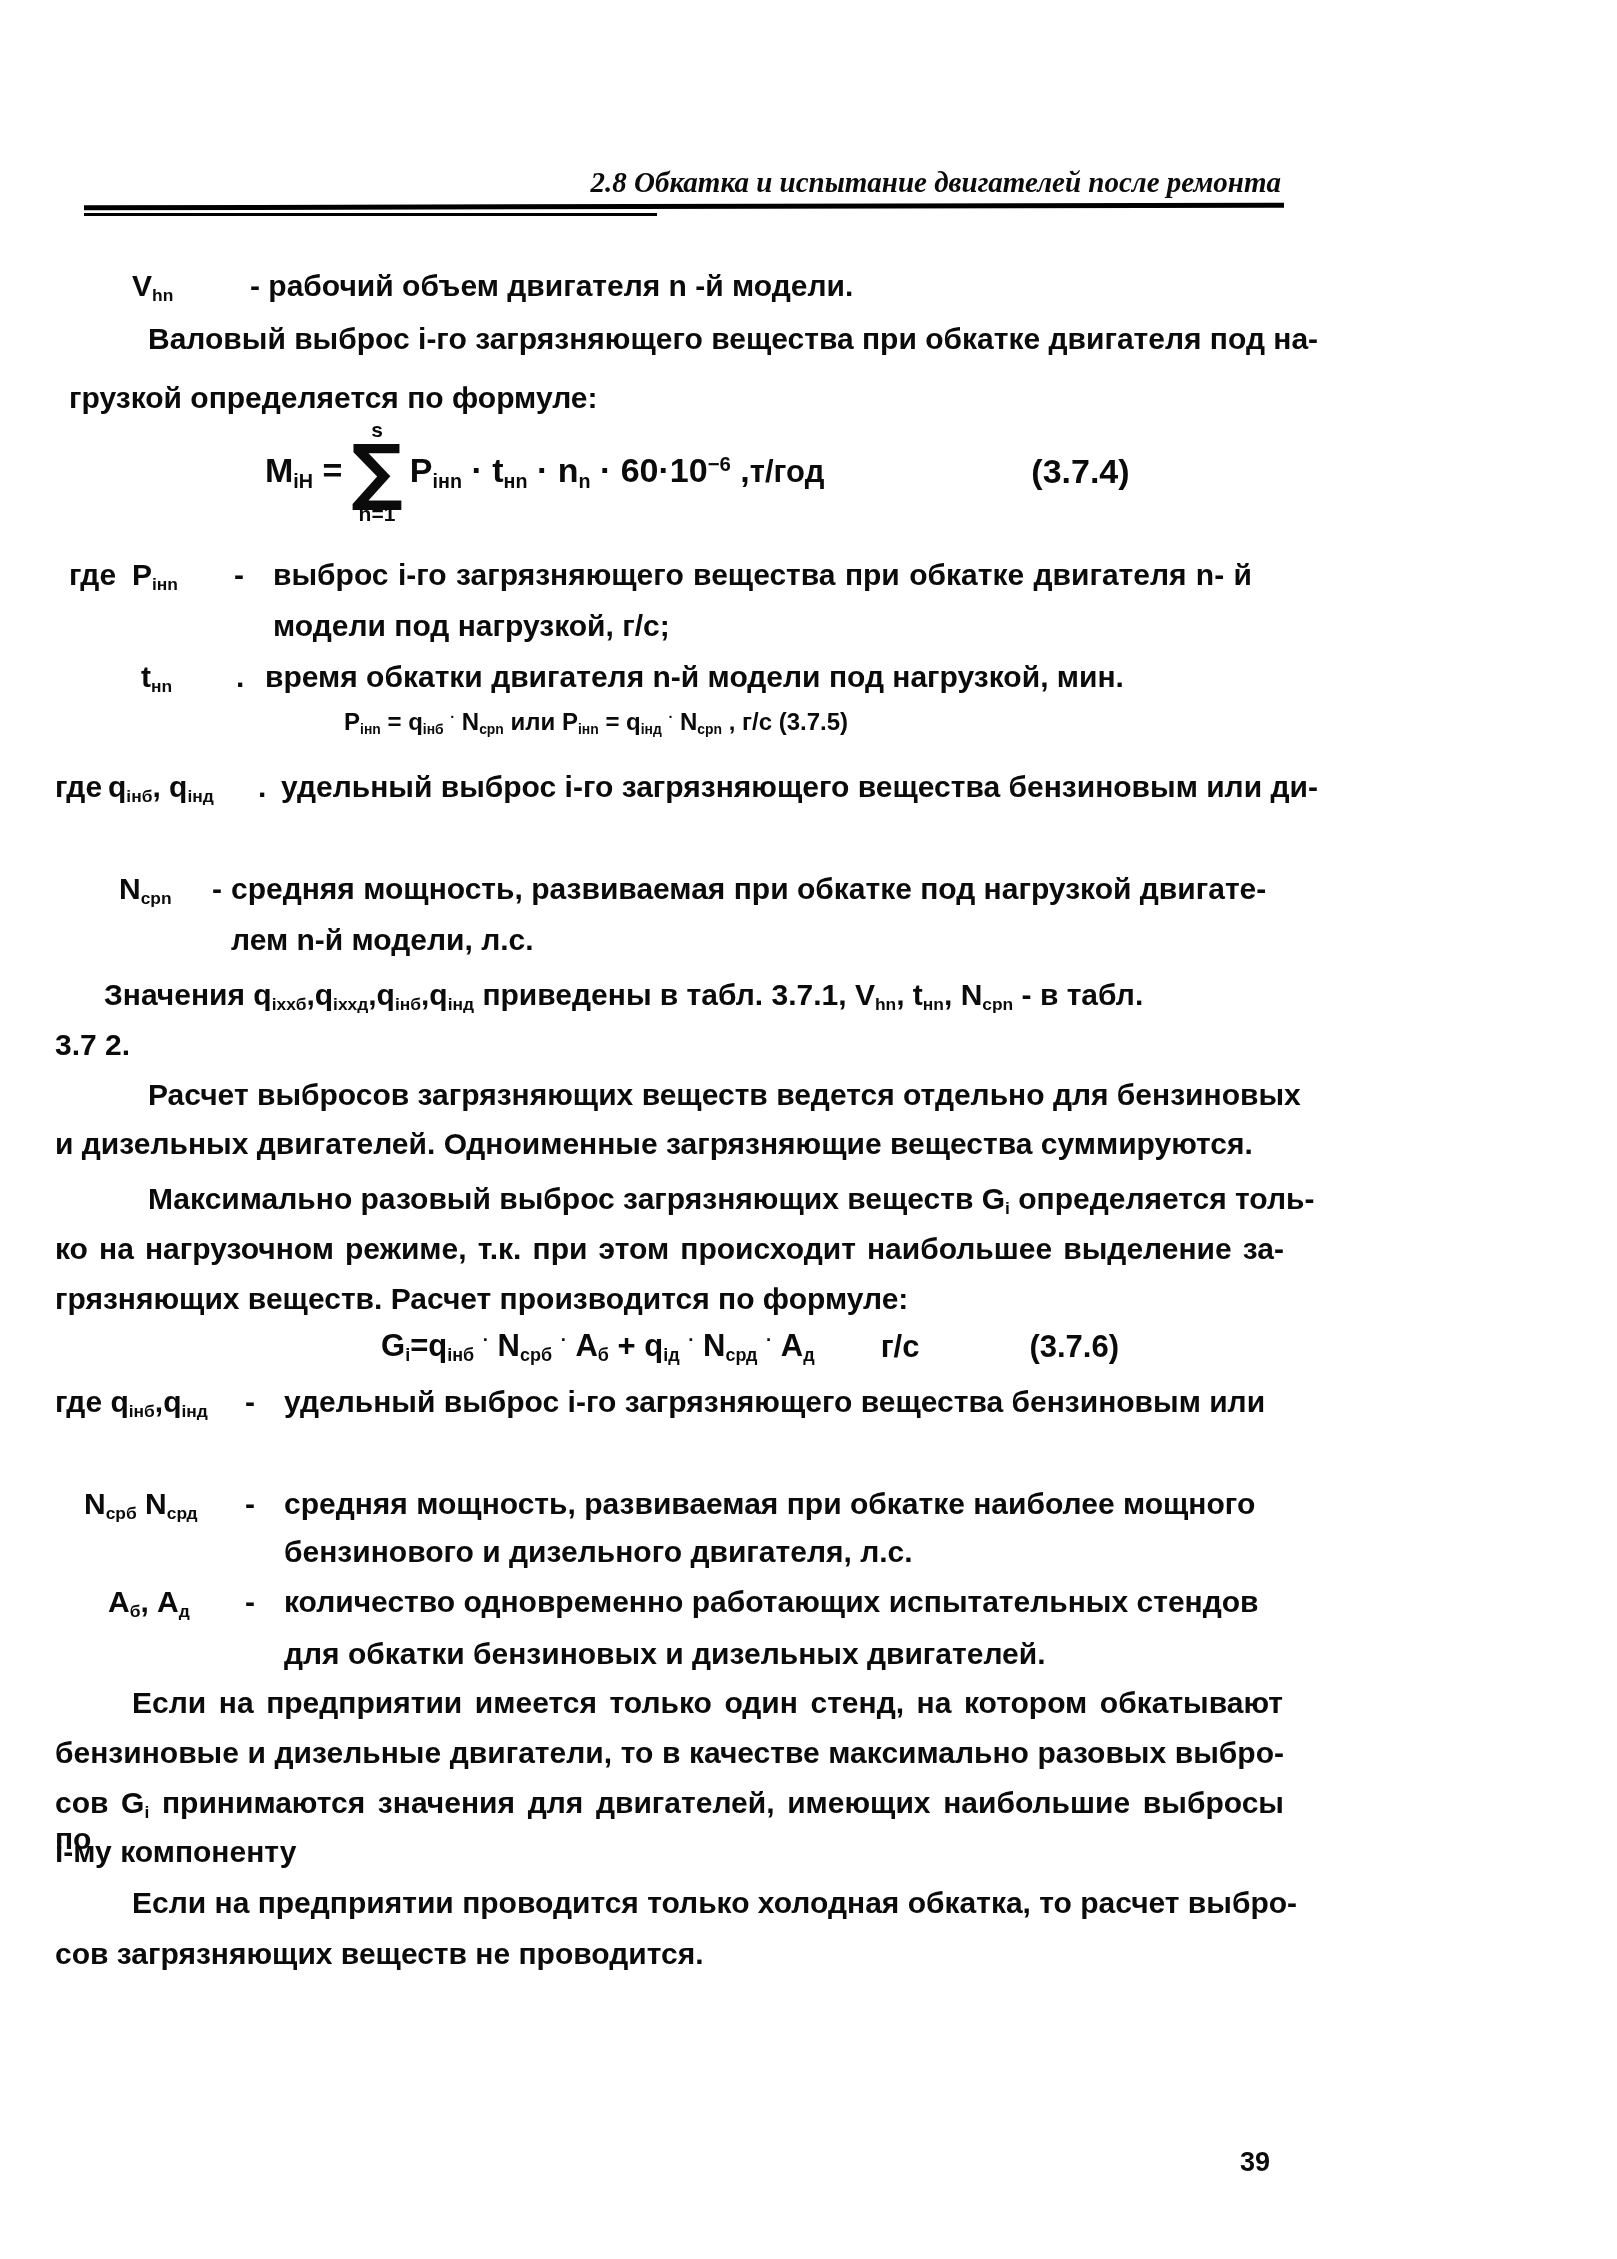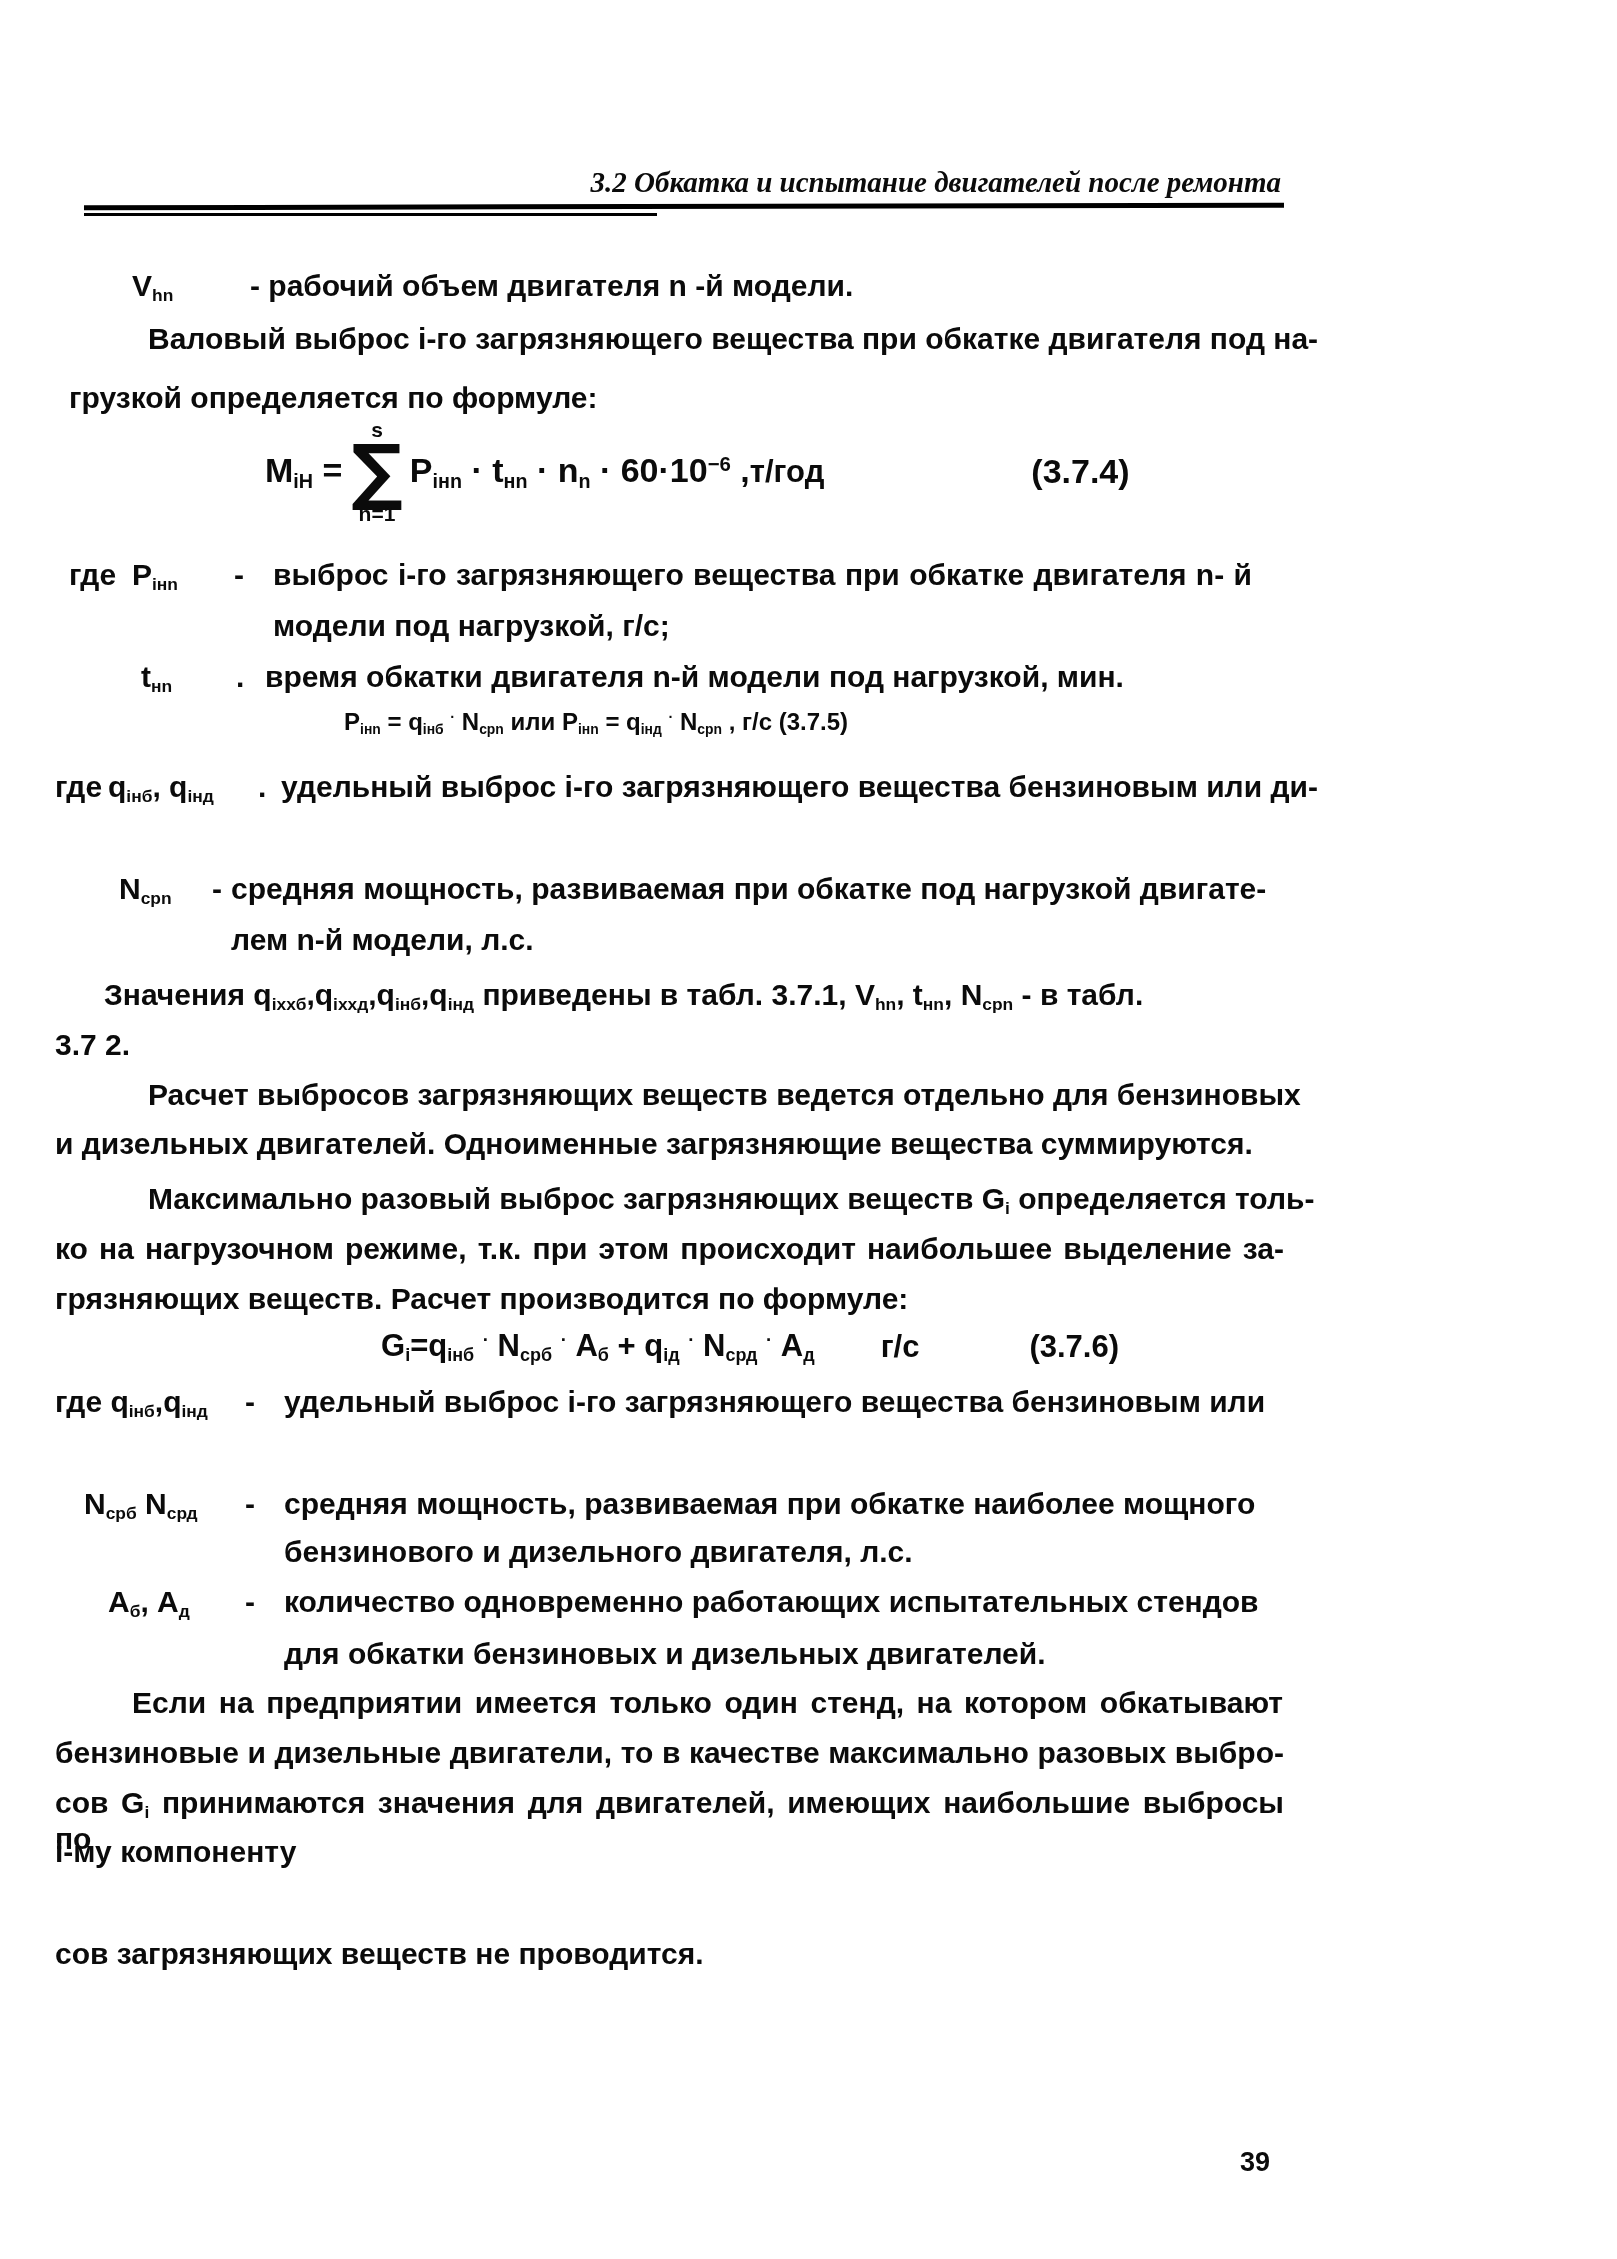--- a/index.html
+++ b/index.html
@@ -31,21 +31,21 @@
   .sum-top{font-size:21px;line-height:1;}
   .sum-sigma{font-family:"DejaVu Sans", sans-serif;font-size:72px;line-height:0.88;font-weight:700;}
   .sum-bot{font-size:21px;line-height:1;}
   .pgnum{font-size:27px;}
 </style>
 </head>
 <body>
 
 <div class="page">
 
-  <div class="abs hdr" style="left:0;top:166px;width:1281px;">3.2 Обкатка и испытание двигателей после ремонта</div>
+  <div class="abs hdr" style="left:0;top:166px;width:1281px;">2.8 Обкатка и испытание двигателей после ремонта</div>
   <div class="rule" style="left:84px;top:204px;width:1200px;height:5.3px;transform:rotate(-0.12deg);"></div>
   <div class="rule" style="left:84px;top:213px;width:573px;height:2.6px;"></div>
 
   <div class="abs" style="left:132px;top:269px;"><span>V</span><span class="sub">hn</span></div>
   <div class="abs" style="left:250px;top:269px;">- рабочий объем двигателя n -й модели.</div>
 
   <div class="abs" style="left:148px;top:322px;">Валовый выброс i-го загрязняющего вещества при обкатке двигателя под на-</div>
   <div class="abs" style="left:69px;top:381px;">грузкой определяется по формуле:</div>
 
   <div class="frow f374" style="left:265px;top:401px;">
@@ -112,18 +112,19 @@
   <div class="abs" style="left:108px;top:1585px;"><span>А</span><span class="sub">б</span><span>, А</span><span class="sub">д</span></div>
   <div class="abs" style="left:245px;top:1585px;">-</div>
   <div class="abs" style="left:284px;top:1585px;">количество одновременно работающих испытательных стендов</div>
   <div class="abs" style="left:284px;top:1637px;">для обкатки бензиновых и дизельных двигателей.</div>
 
   <div class="abs just" style="left:132px;top:1686px;width:1151px;">Если на предприятии имеется только один стенд, на котором обкатывают</div>
   <div class="abs just" style="left:55px;top:1736px;width:1229px;">бензиновые и дизельные двигатели, то в качестве максимально разовых выбро-</div>
   <div class="abs just" style="left:55px;top:1786px;width:1229px;"><span>сов G</span><span class="sub">i</span><span> принимаются значения для двигателей, имеющих наибольшие выбросы по</span></div>
   <div class="abs" style="left:55px;top:1835px;">i-му компоненту</div>
 
+  <div class="abs" style="left:132px;top:1886px;">Если на предприятии проводится только холодная обкатка, то расчет выбро-</div>
   <div class="abs" style="left:55px;top:1937px;">сов загрязняющих веществ не проводится.</div>
 
   <div class="abs pgnum" style="left:1240px;top:2147px;">39</div>
 
 </div>
 
 
 </body></html>

